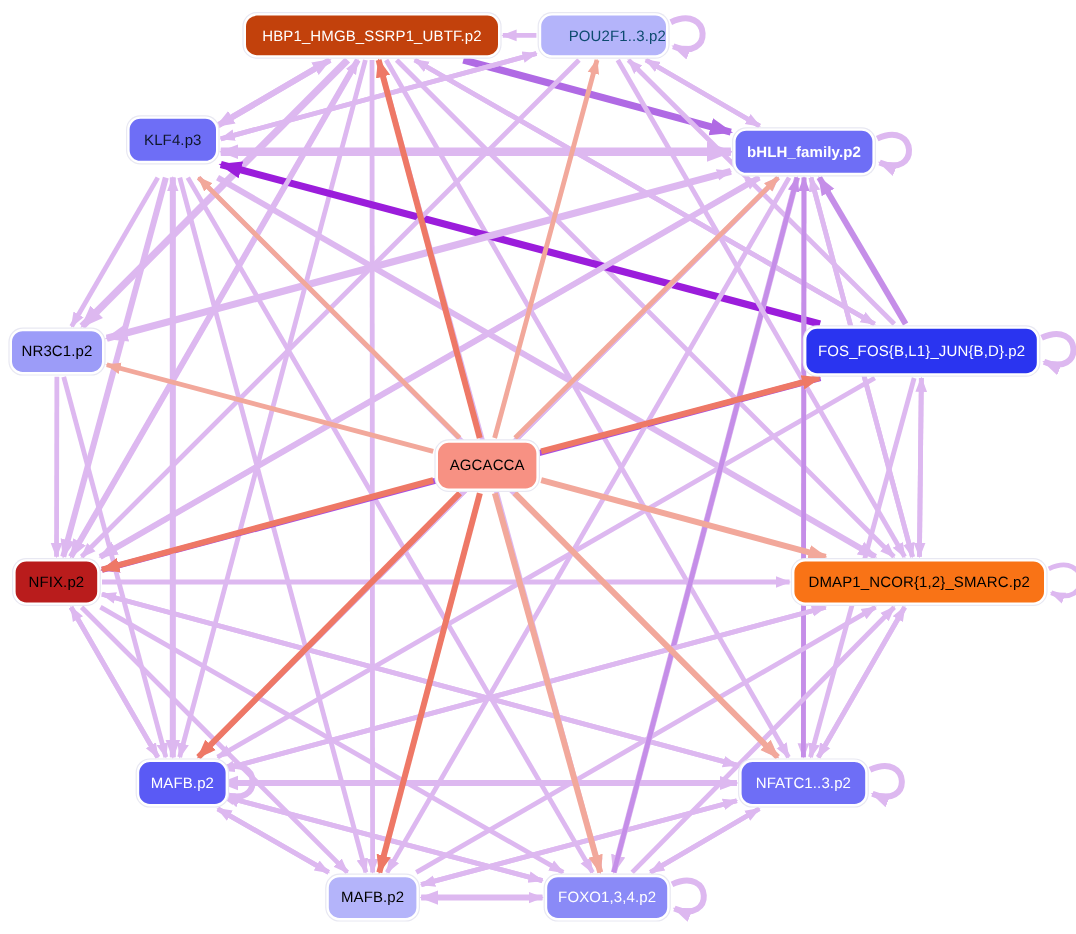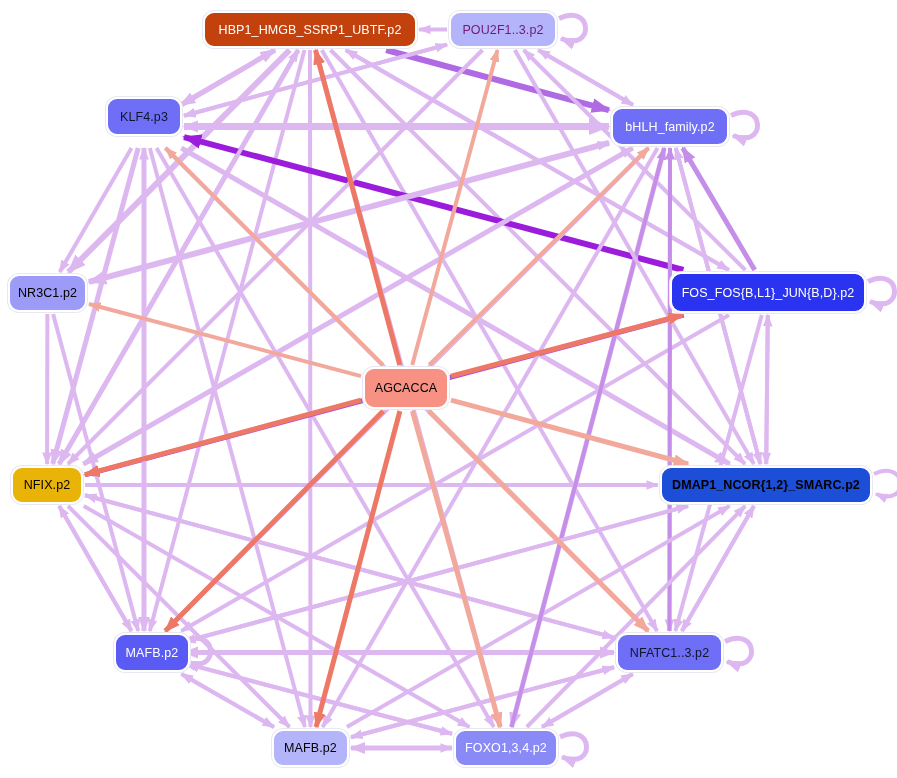--- a/index.html
+++ b/index.html
@@ -159,48 +159,48 @@
       <path d="M868,281.5 C902,265.5 904,315.5 870,301.5" fill="none" stroke="#ddb8f0" stroke-width="5" marker-end="url(#arw2)"></path>
       <path d="M874,474 C908,458 910,508 876,494" fill="none" stroke="#ddb8f0" stroke-width="4" marker-end="url(#arw0)"></path>
       <path d="M725,641.5 C759,625.5 761,675.5 727,661.5" fill="none" stroke="#ddb8f0" stroke-width="5" marker-end="url(#arw2)"></path>
       <path d="M184,641.5 C218,625.5 220,675.5 186,661.5" fill="none" stroke="#ddb8f0" stroke-width="5" marker-end="url(#arw2)"></path>
       <path d="M560,737 C594,721 596,771 562,757" fill="none" stroke="#ddb8f0" stroke-width="5" marker-end="url(#arw2)"></path>
     </svg>
   <div id="node-layer">
       <div class="node" style="left: 203px; top: 11px; width: 214px; height: 37px; background: #c2410c; color: rgb(255, 255, 255);">
         <span class="node-label">HBP1_HMGB_SSRP1_UBTF.p2</span>
       </div>
-      <div class="node" style="left: 449px; top: 11px; width: 108px; height: 37px; background: rgb(180, 180, 250); color: #701a75;">
+      <div class="node" style="left: 449px; top: 11px; width: 108px; height: 37px; background: rgb(180, 180, 250); color: #0c4a6e; justify-content: flex-end;">
         <span class="node-label">POU2F1..3.p2</span>
       </div>
       <div class="node" style="left: 106px; top: 97px; width: 76px; height: 39px; background: rgb(110, 110, 246); color: #0f172a;">
         <span class="node-label">KLF4.p3</span>
       </div>
-      <div class="node" style="left: 611px; top: 107px; width: 118px; height: 39px; background: rgb(110, 110, 246); color: rgb(255, 255, 255);">
+      <div class="node" style="left: 611px; top: 107px; width: 118px; height: 39px; background: rgb(110, 110, 246); color: rgb(255, 255, 255); font-weight: bold;">
         <span class="node-label">bHLH_family.p2</span>
       </div>
       <div class="node" style="left: 8px; top: 274px; width: 79px; height: 38px; background: rgb(156, 156, 248); color: rgb(0, 0, 0);">
         <span class="node-label">NR3C1.p2</span>
       </div>
       <div class="node" style="left: 670px; top: 272px; width: 196px; height: 41px; background: rgb(42, 52, 240); color: rgb(255, 255, 255);">
         <span class="node-label">FOS_FOS{B,L1}_JUN{B,D}.p2</span>
       </div>
       <div class="node" style="left: 363px; top: 367px; width: 86px; height: 42px; background: rgb(247, 145, 131); color: rgb(0, 0, 0); justify-content: center;">
         <span class="node-label">AGCACCA</span>
       </div>
-      <div class="node" style="left: 11px; top: 466px; width: 72px; height: 38px; background: #eab308; color: rgb(0, 0, 0);">
+      <div class="node" style="left: 11px; top: 466px; width: 72px; height: 38px; background: #b91c1c; color: rgb(0, 0, 0);">
         <span class="node-label">NFIX.p2</span>
       </div>
-      <div class="node" style="left: 660px; top: 466px; width: 212px; height: 38px; background: #1d4ed8; color: rgb(0, 0, 0); font-weight: bold;">
+      <div class="node" style="left: 660px; top: 466px; width: 212px; height: 38px; background: #f97316; color: rgb(0, 0, 0);">
         <span class="node-label">DMAP1_NCOR{1,2}_SMARC.p2</span>
       </div>
       <div class="node" style="left: 114px; top: 633px; width: 76px; height: 39px; background: rgb(90, 90, 245); color: rgb(255, 255, 255);">
         <span class="node-label">MAFB.p2</span>
       </div>
-      <div class="node" style="left: 616px; top: 633px; width: 107px; height: 39px; background: rgb(110, 110, 246); color: #0f172a;">
+      <div class="node" style="left: 616px; top: 633px; width: 107px; height: 39px; background: rgb(110, 110, 246); color: #ffffff;">
         <span class="node-label">NFATC1..3.p2</span>
       </div>
       <div class="node" style="left: 272px; top: 729px; width: 77px; height: 38px; background: rgb(180, 180, 250); color: rgb(0, 0, 0);">
         <span class="node-label">MAFB.p2</span>
       </div>
       <div class="node" style="left: 454px; top: 729px; width: 104px; height: 38px; background: rgb(138, 138, 247); color: rgb(255, 255, 255);">
         <span class="node-label">FOXO1,3,4.p2</span>
       </div>
     </div>
 </div>

